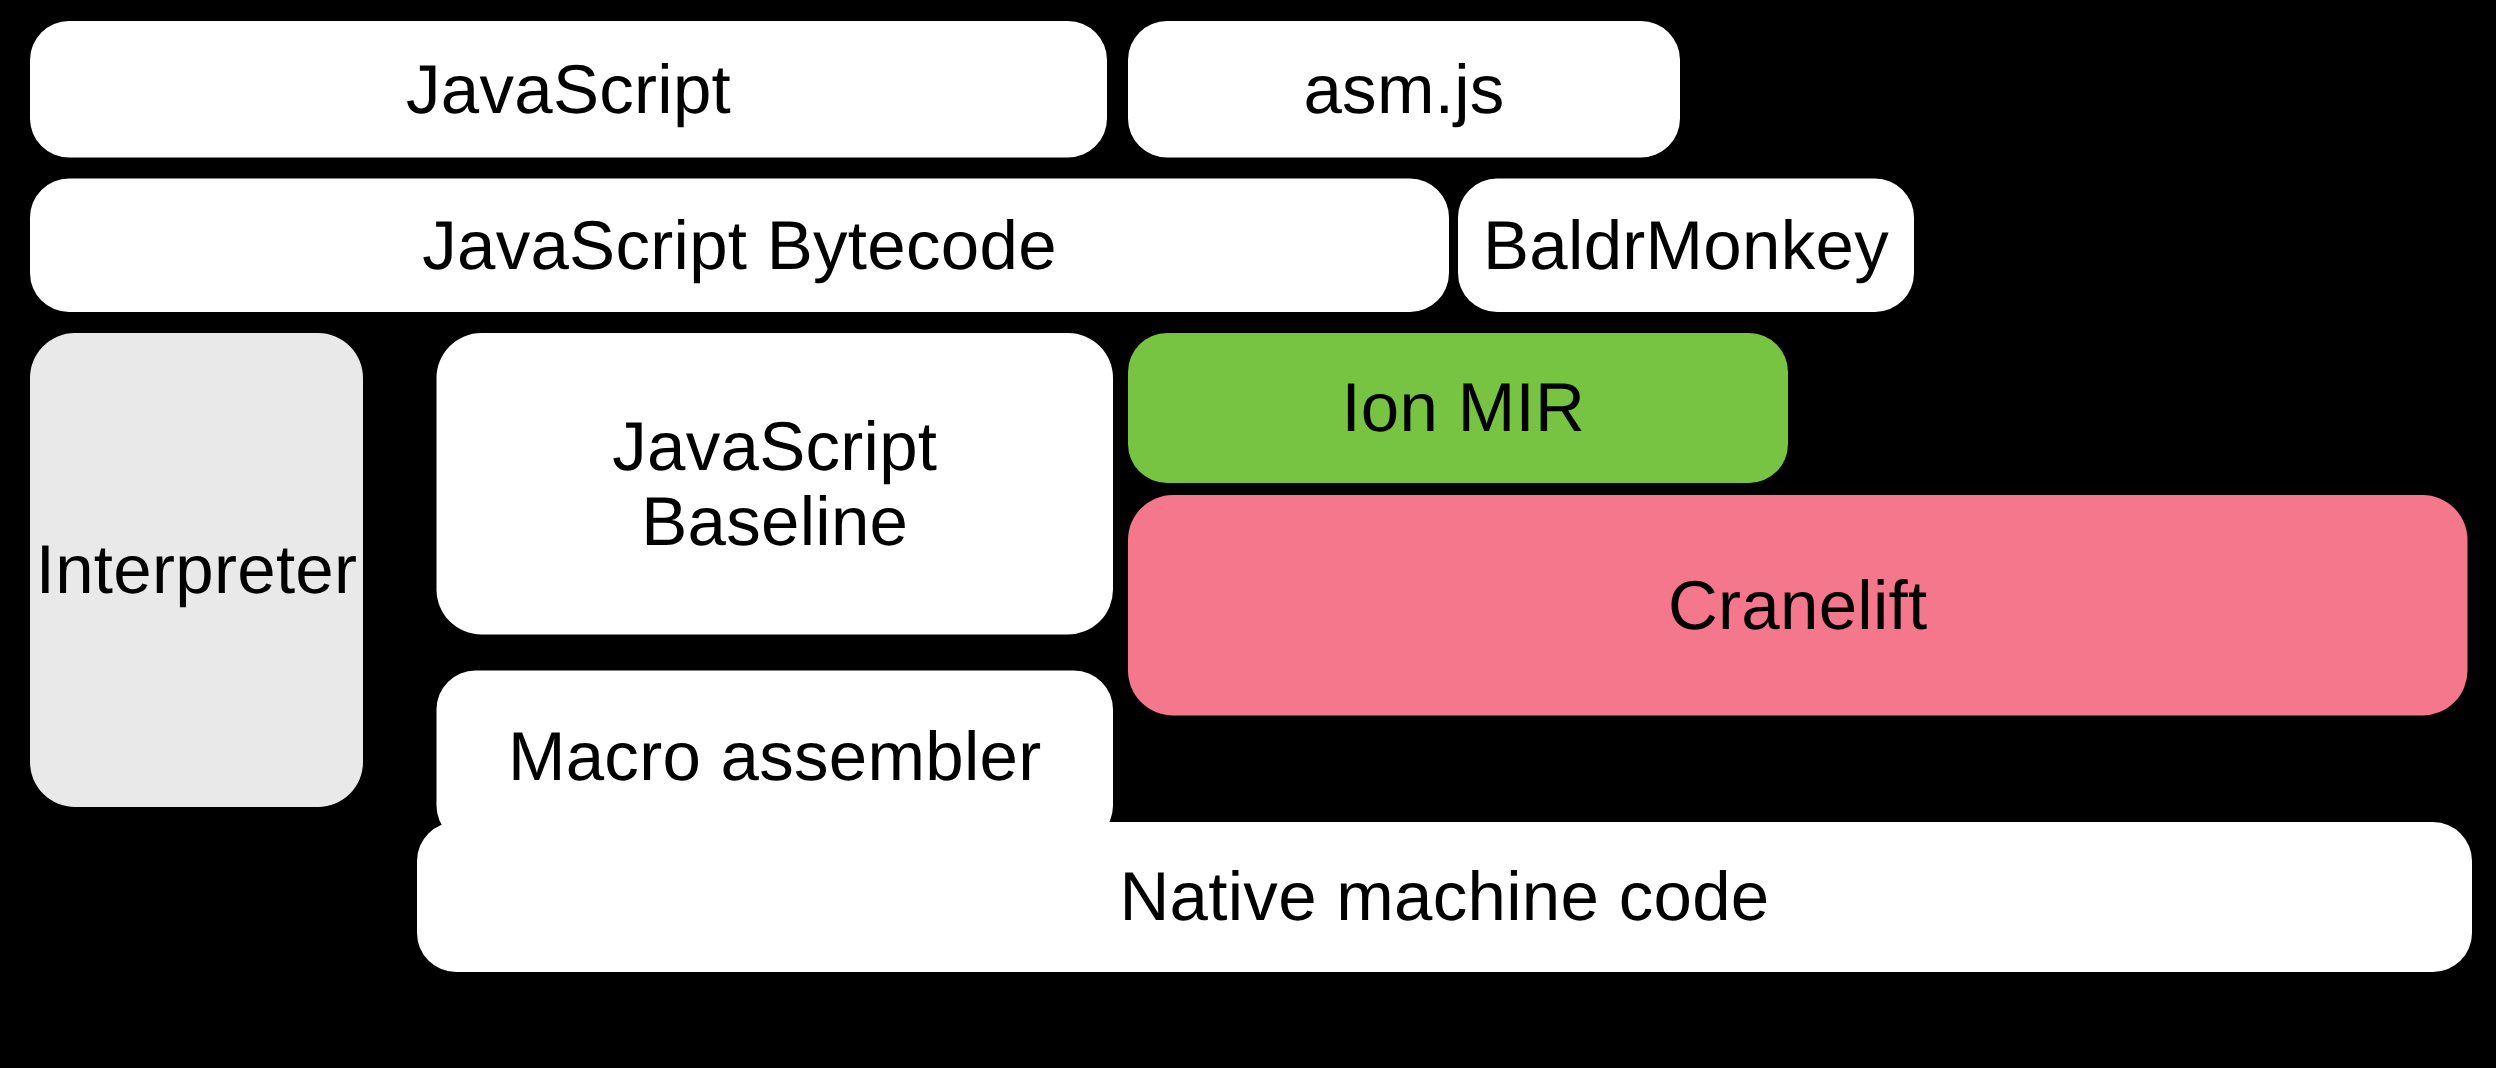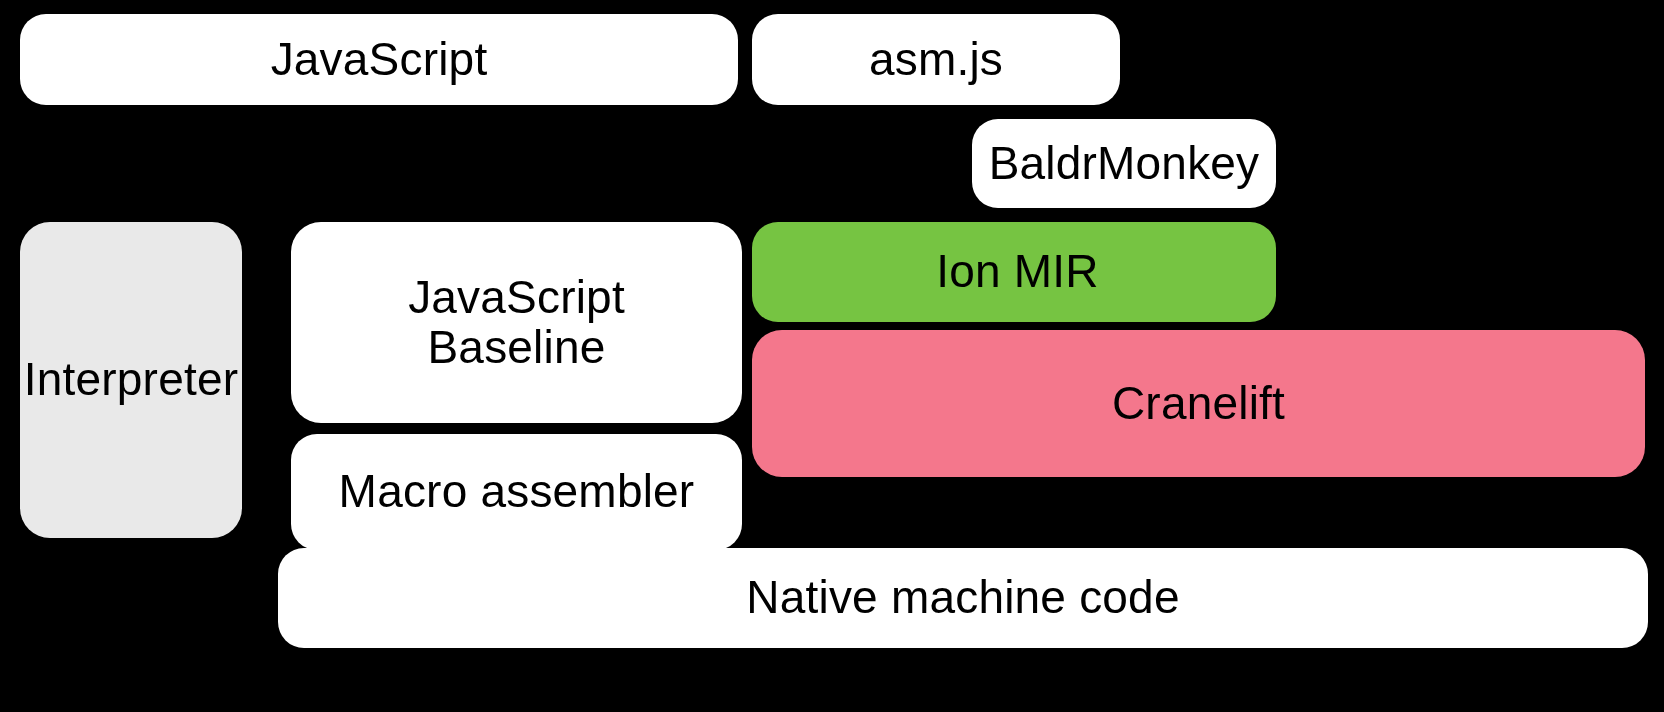--- a/index.html
+++ b/index.html
@@ -44,29 +44,30 @@
 </head>
 <body>
 
 <div id="stage">
 
   <div class="node" style="left:20px;  top:14px;  width:718px;  height:91px;">JavaScript</div>
 
   <div class="node" style="left:752px; top:14px;  width:368px;  height:91px;">asm.js</div>
 
 
+  <div class="node" style="left:20px;  top:119px; width:946px;  height:89px;">JavaScript Bytecode</div>
 
   <div class="node" style="left:972px; top:119px; width:304px;  height:89px;">BaldrMonkey</div>
 
   <div class="node grey tall" style="left:20px;  top:222px; width:222px;  height:316px;">Interpreter</div>
 
   <div class="node tall" style="left:291px; top:222px; width:451px;  height:201px;">JavaScript
 Baseline</div>
 
-  <div class="node green" style="left:752px; top:222px; width:524px;  height:100px;padding-left:17px;">Ion MIR</div>
+  <div class="node green" style="left:752px; top:222px; width:440px;  height:100px;padding-left:17px;">Ion MIR</div>
 
   <div class="node pink tall" style="left:752px; top:330px; width:893px;  height:147px;">Cranelift</div>
 
-  <div class="node" style="left:291px; top:434px; width:451px;  height:116px;">Macro assembler</div>
+  <div class="node" style="left:291px; top:447px; width:451px;  height:116px;">Macro assembler</div>
 
   <div class="node" style="left:278px; top:548px; width:1370px; height:100px;">Native machine code</div>
 
 </div>
 
 </body></html>

